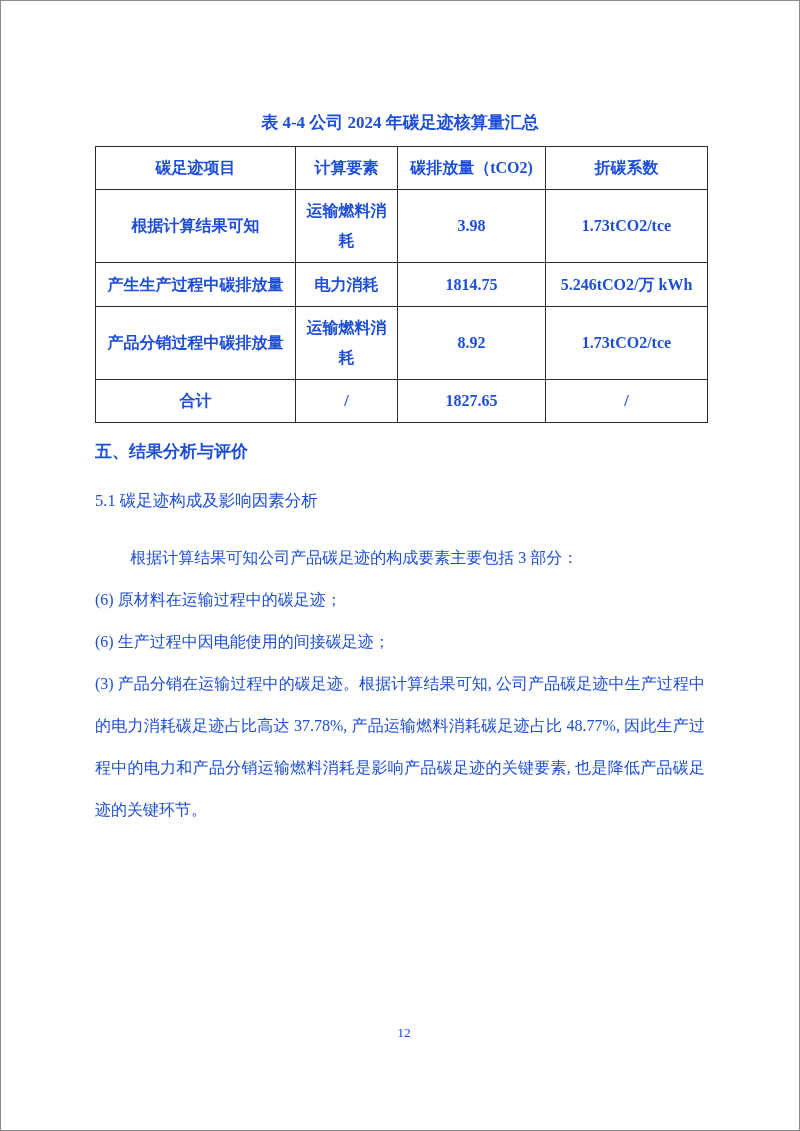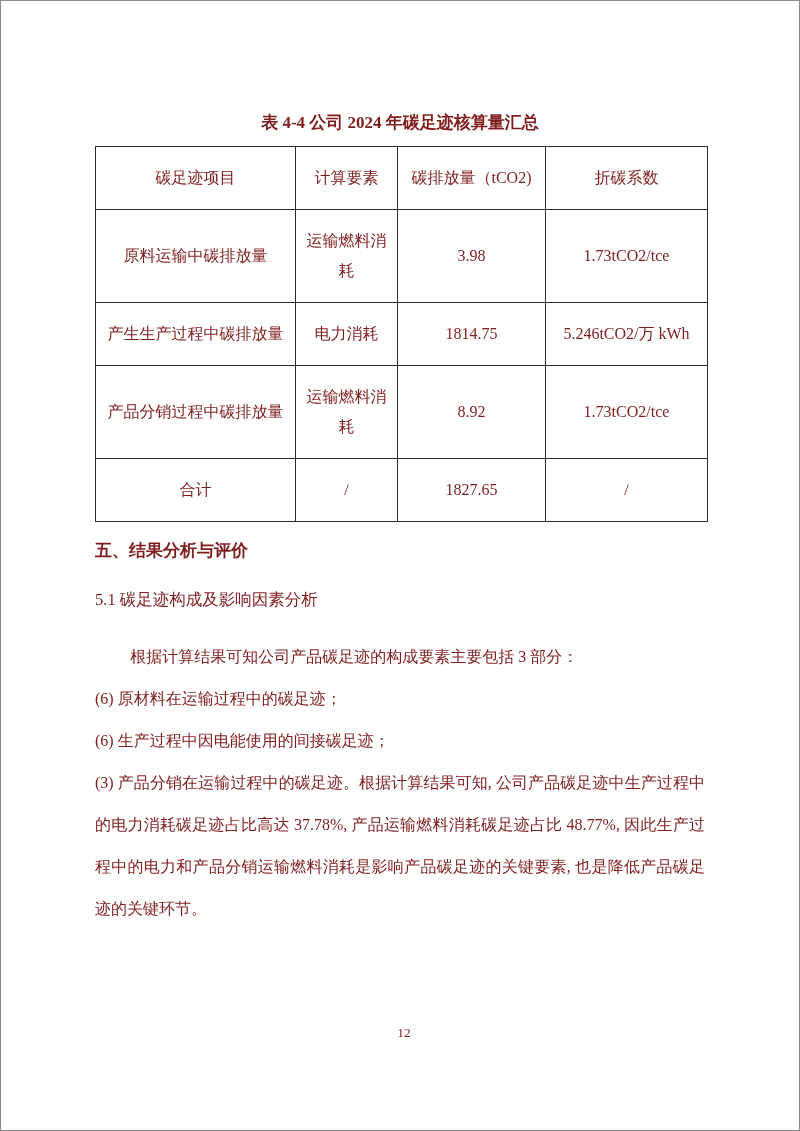--- a/index.html
+++ b/index.html
@@ -3,21 +3,21 @@
 <meta charset="utf-8">
 <style>
   html,body { margin:0; padding:0; background:#ffffff; }
   .page {
     position:relative;
     width:800px;
     height:1131px;
     box-sizing:border-box;
     background:#ffffff;
     border:1px solid #8a8a8a;
-    color:#7f1d1d;
+    color:#1d4ed8;
     font-family:"Liberation Serif","DejaVu Serif",serif;
     overflow:hidden;
   }
   .content { padding:0 94px; }
 
   .tbl-title {
     margin:110px 0 0 0;
     text-align:center;
     font-size:17px;
     font-weight:bold;
@@ -27,24 +27,24 @@
   table.carbon {
     margin-top:11px;
     width:612px;
     border-collapse:collapse;
     table-layout:fixed;
   }
   table.carbon th, table.carbon td {
     border:1px solid #2b2b2b;
     text-align:center;
     vertical-align:middle;
-    font-weight:normal;
+    font-weight:bold;
     font-size:16px;
     line-height:30px;
-    padding:16px 5px;
+    padding:6px 5px;
     overflow:hidden;
   }
   col.c1 { width:200px; }
   col.c2 { width:102px; }
   col.c3 { width:148px; }
   col.c4 { width:162px; }
   tr.hdr    { height:32px; }
   tr.r1     { height:64px; }
   tr.r2     { height:44px; }
   tr.r3     { height:58px; }
@@ -99,21 +99,21 @@
       <thead>
         <tr class="hdr">
           <th>碳足迹项目</th>
           <th>计算要素</th>
           <th>碳排放量（tCO2)</th>
           <th>折碳系数</th>
         </tr>
       </thead>
       <tbody>
         <tr class="r1">
-          <td>原料运输中碳排放量</td>
+          <td>根据计算结果可知</td>
           <td>运输燃料消耗</td>
           <td>3.98</td>
           <td>1.73tCO2/tce</td>
         </tr>
         <tr class="r2">
           <td>产生生产过程中碳排放量</td>
           <td>电力消耗</td>
           <td>1814.75</td>
           <td>5.246tCO2/万 kWh</td>
         </tr>

